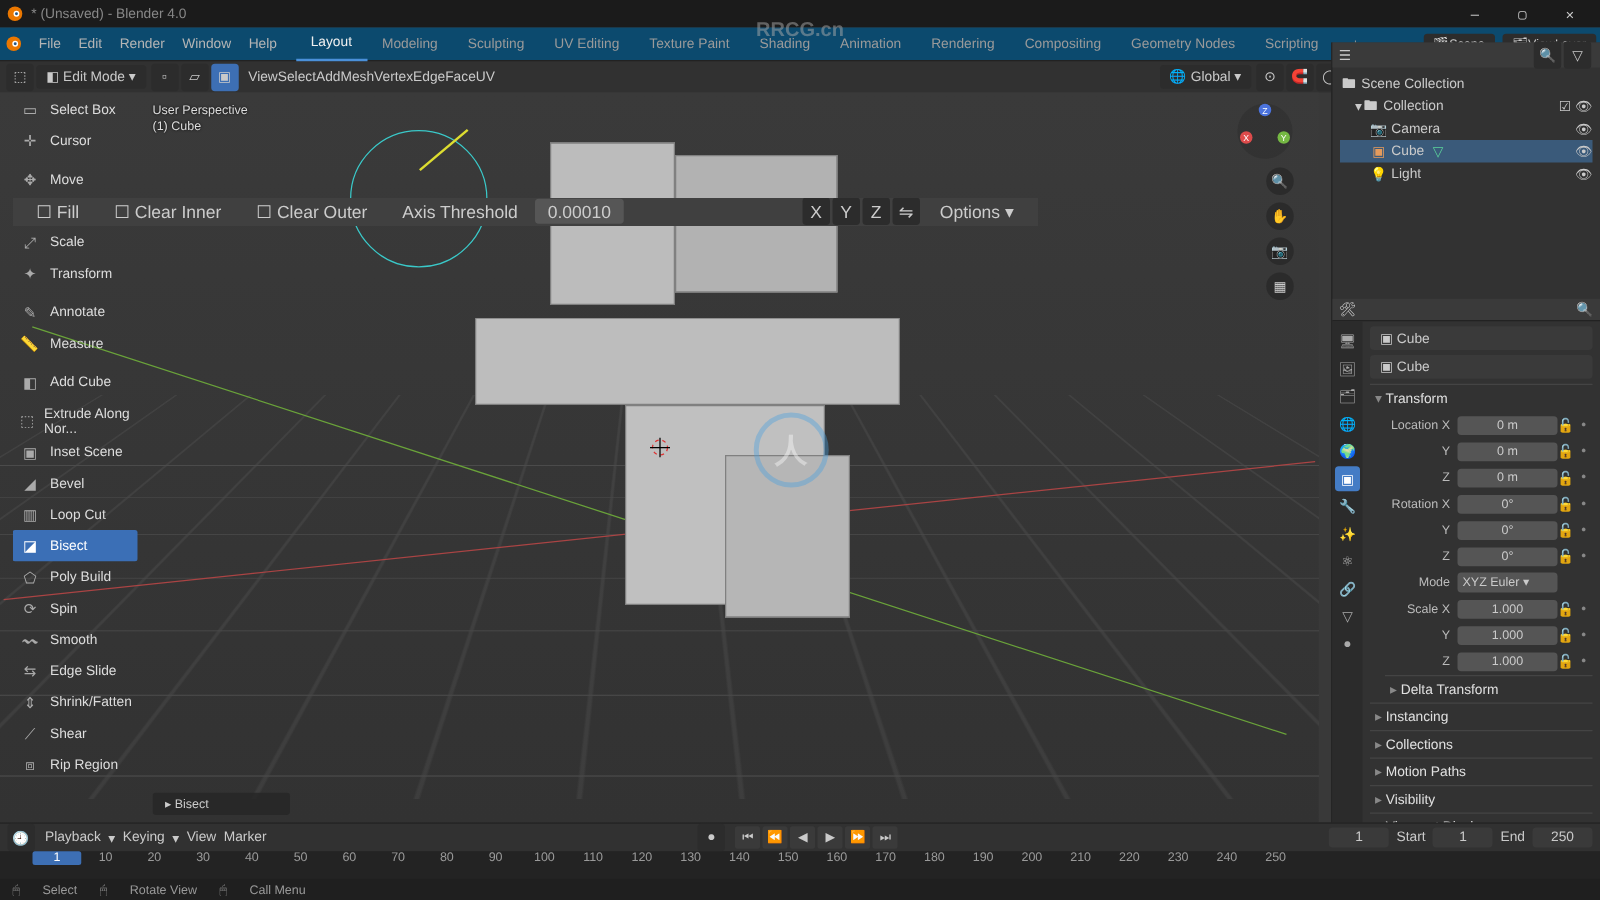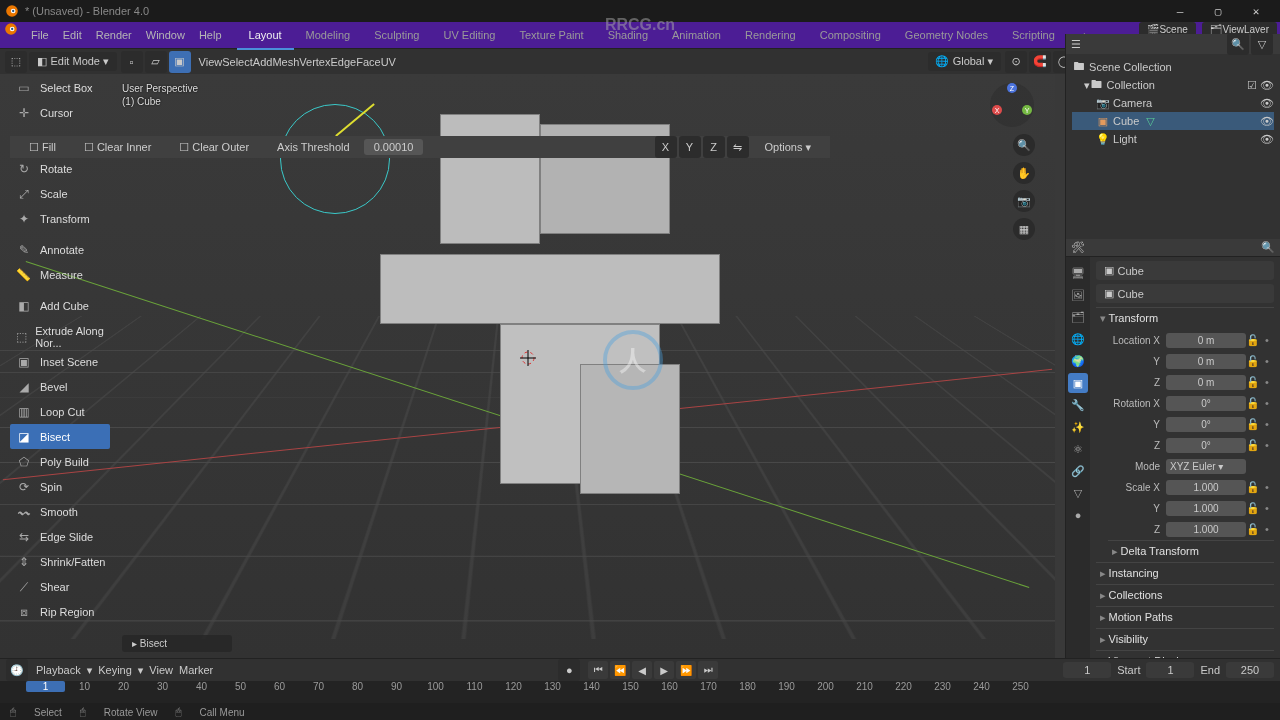--- a/index.html
+++ b/index.html
@@ -5,36 +5,36 @@
 * { margin:0; padding:0; box-sizing:border-box; font-family:Arial,Helvetica,sans-serif; user-select:none; }
 body { background:#393939; color:#cacaca; font-size:11px; width:1280px; height:720px; overflow:hidden; position:relative; }
 
 
 .titlebar { height:22px; background:#1b1b1b; display:flex; align-items:center; padding:0 5px; color:#888; font-size:11px; }
 .titlebar .spacer { flex:1; }
 .winbtn { width:38px; height:22px; display:flex; align-items:center; justify-content:center; color:#ccc; font-family:monospace; }
 .blender-logo { width:14px; height:14px; margin-right:6px; display:inline-flex; align-items:center; justify-content:center; }
 
 
-.menubar { height:26px; background:#4c1d95; display:flex; align-items:flex-start; color:#b5b5b5; font-size:11px; }
+.menubar { height:26px; background:#0c4a6e; display:flex; align-items:center; color:#b5b5b5; font-size:11px; }
 .menubar .menuitem { padding:0 7px; line-height:26px; }
 .menubar .tab { padding:0 12px; line-height:26px; color:#9a9a9a; }
 .menubar .tab.active { color:#f0f0f0; border-bottom:2px solid #4a90d9; }
 .menubar .right { margin-left:auto; display:flex; align-items:center; }
 .pill { background:#2c2c2c; padding:2px 8px; border-radius:3px; margin:0 3px; color:#ccc; font-size:10px; display:inline-flex; align-items:center; }
 
 
 .hdr { height:26px; background:#313131; border-top:1px solid #222; display:flex; align-items:center; padding:0 5px; font-size:11px; }
 .dropdown { background:#2c2c2c; padding:3px 8px; border-radius:3px; margin-right:4px; }
 .iconbtn { width:22px; height:22px; display:flex; align-items:center; justify-content:center; background:#2c2c2c; border-radius:3px; margin-right:2px; }
 .iconbtn.active { background:#3d6fb4; }
 .hdrgap { flex:1; }
 
 
-.hdr2 { height:22px; background:#404040; display:flex; align-items:center; padding:0 5px; font-size:11px; color:#ccc; position:absolute; top:62px; left:10px; right:225px; z-index:5;text-align:right; }
+.hdr2 { height:22px; background:#404040; display:flex; align-items:center; padding:0 5px; font-size:14px; color:#ccc; position:absolute; top:84px; left:10px; right:225px; z-index:5;text-align:right; }
 .hdr2 .cell { padding:0 14px; }
 .hdr2 .cellval { background:#565656; padding:2px 10px; border-radius:3px; }
 
 
 .toolbar { position:absolute; left:10px; top:75px; width:100px; z-index:3; }
 .tool { height:25px; display:flex; align-items:center; padding-left:4px; color:#ddd; border-radius:2px; margin-bottom:0px; }
 .tool.sel { background:#3b6fb6; color:#fff; }
 .tool .ticon { width:20px; height:20px; margin-right:6px; display:flex; align-items:center; justify-content:center; font-size:12px; color:#aaa; }
 
 

